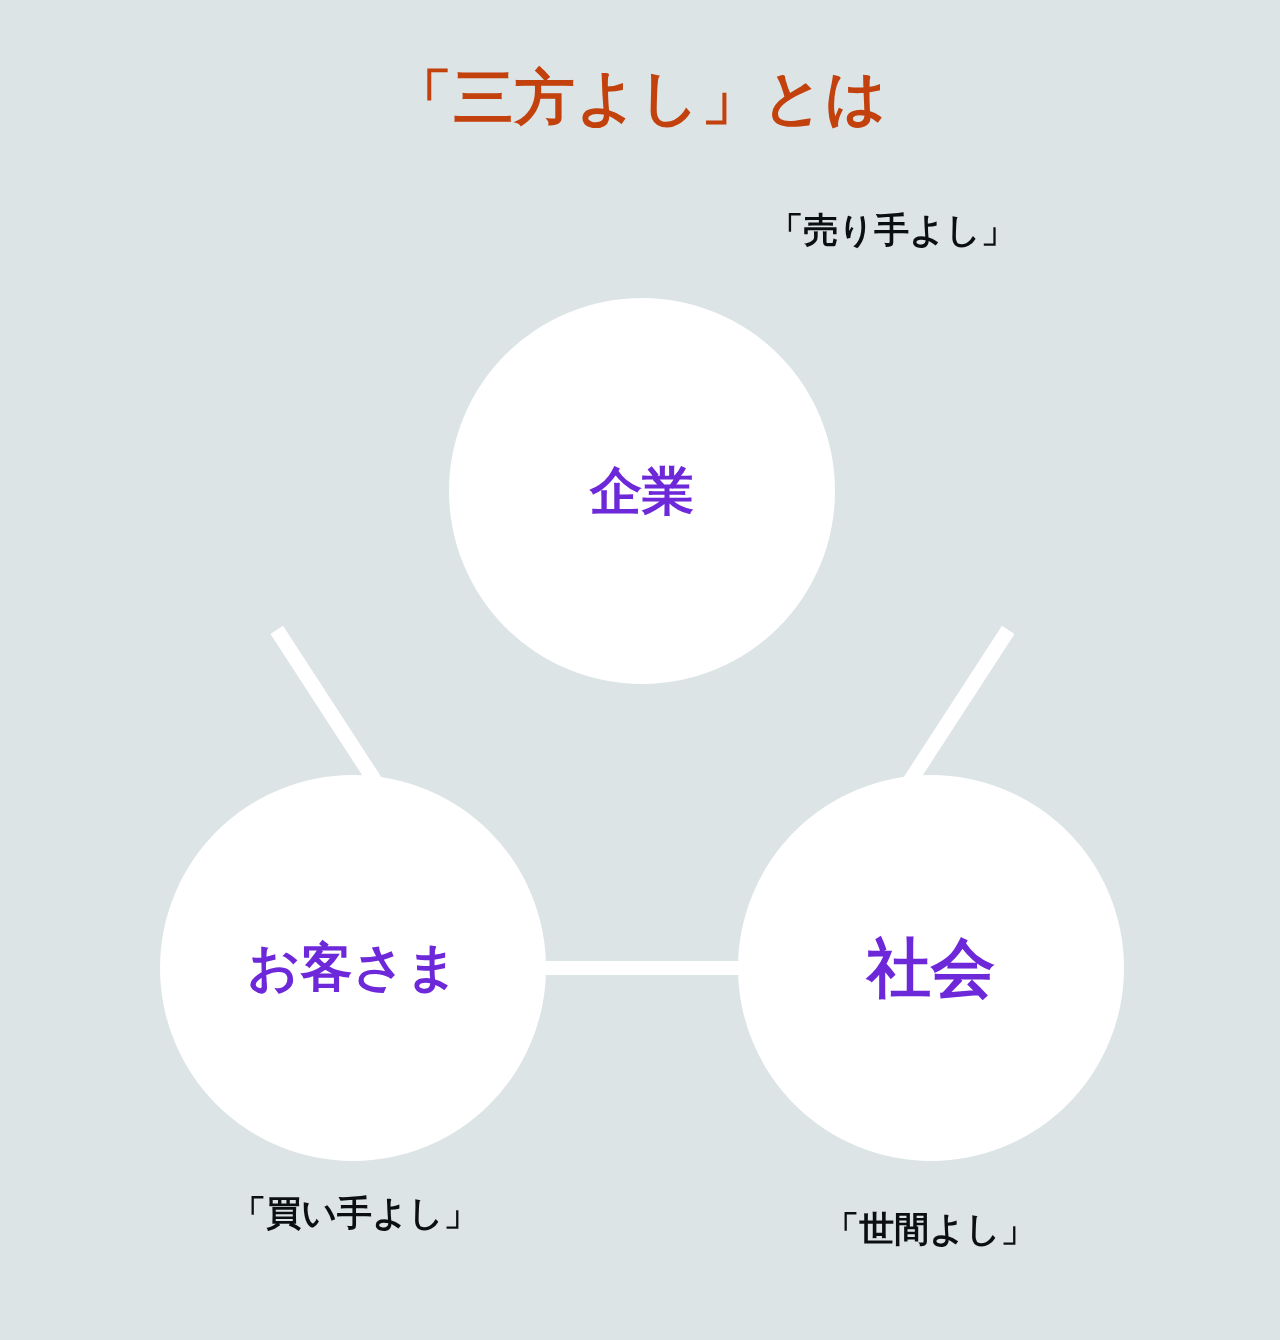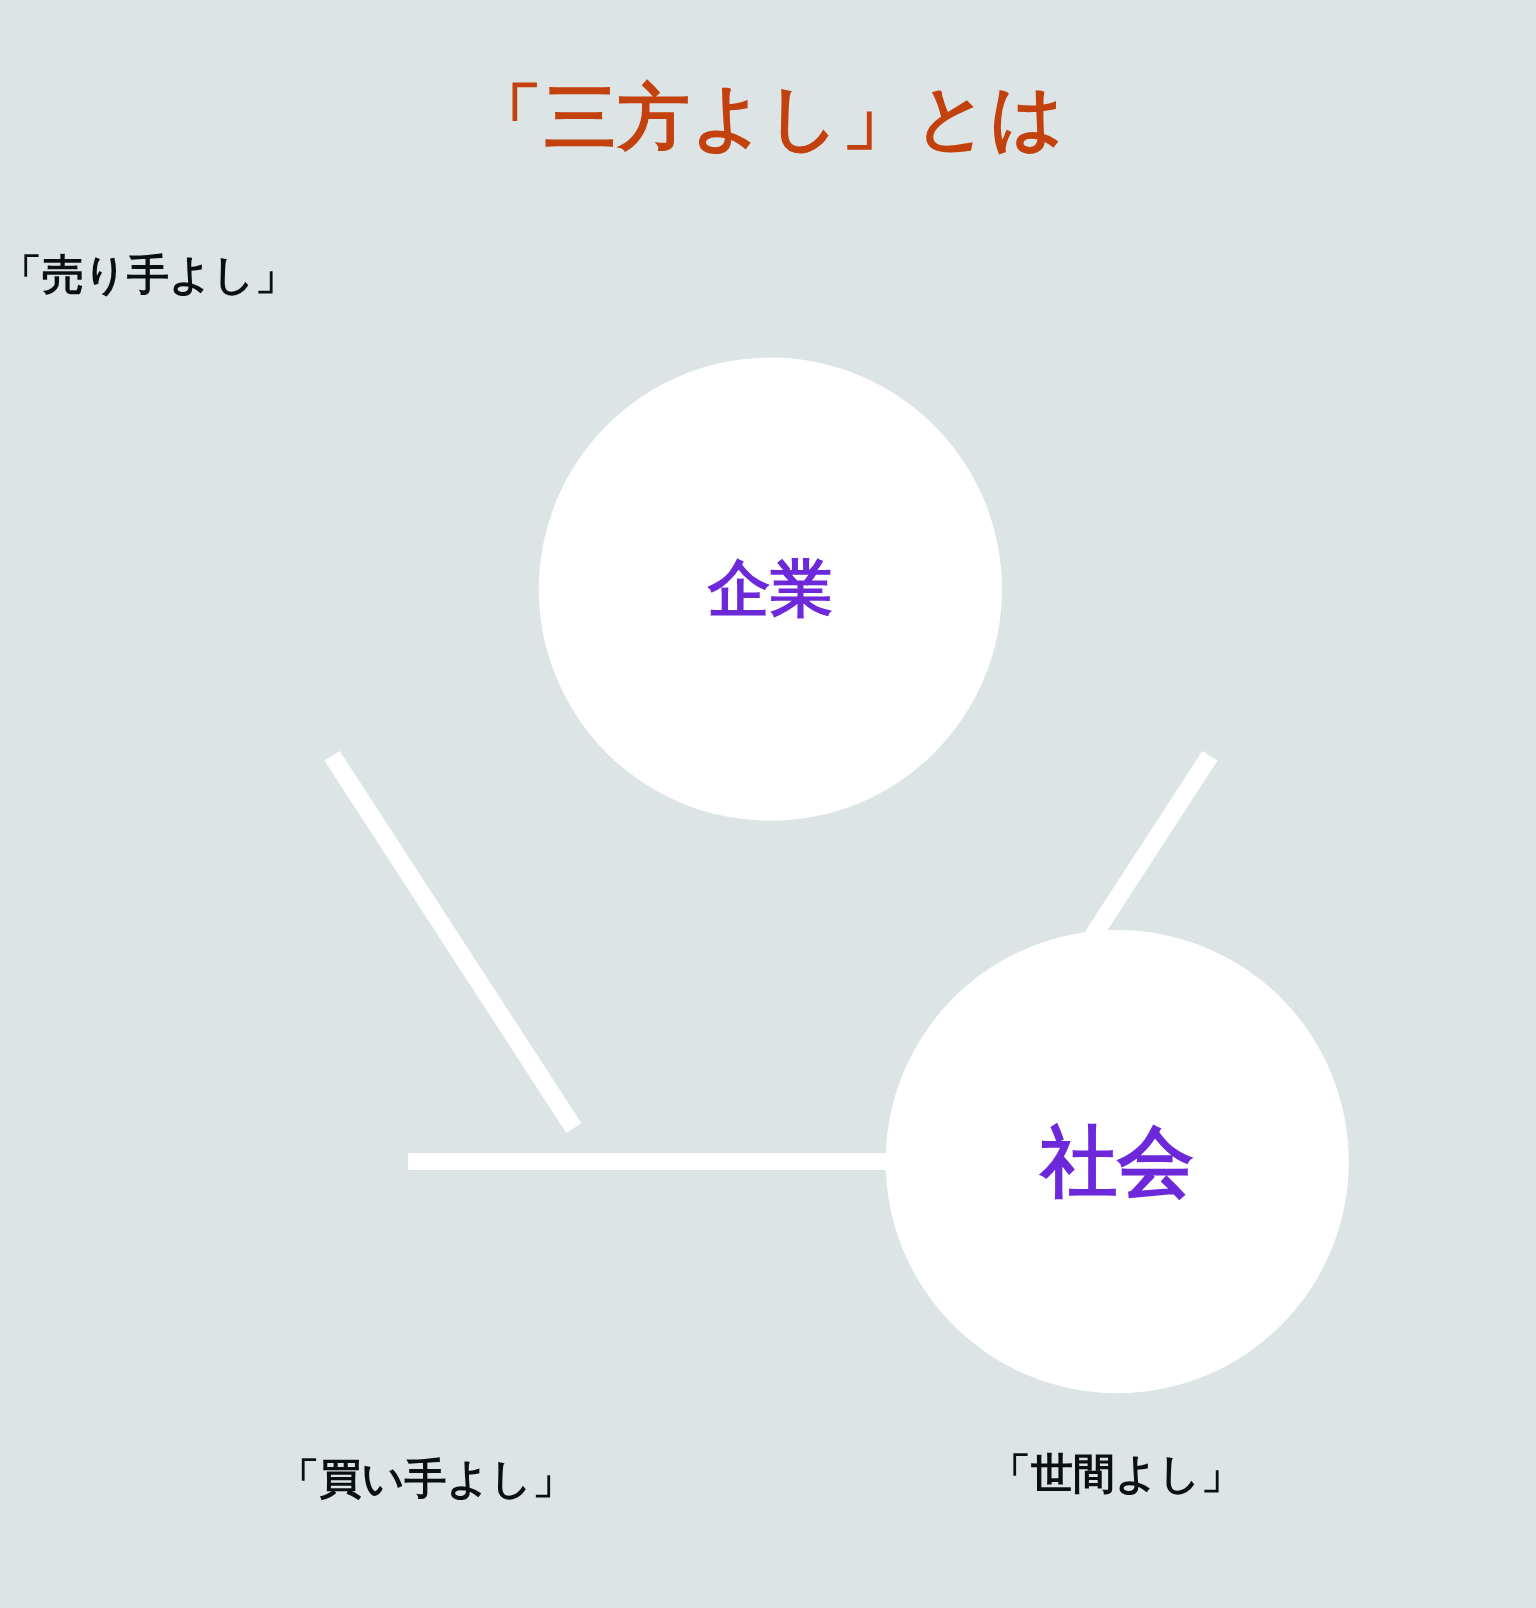--- a/index.html
+++ b/index.html
@@ -42,28 +42,27 @@
     font-size: 35px;
     font-weight: bold;
     color: #0b0f12;
     white-space: nowrap;
     line-height: 1.2;
   }
   .caption-seller {
     left: 0;
     top: 209px;
     width: 1016px;
-    text-align: left;
+    text-align: right;
   }
   .caption-buyer {
     left: 160px;
     top: 1192px;
     width: 390px;
     text-align: center;
-    margin-top: 20px;
   }
   .caption-society {
     left: 735px;
     top: 1192px;
     width: 390px;
     text-align: center;
     margin-top: 16px;
   }
 
   
@@ -144,20 +143,23 @@
   <div class="caption caption-seller">「売り手よし」</div>
 
   <div class="connector connector-left"></div>
   <div class="connector connector-right"></div>
   <div class="connector connector-bottom"></div>
 
   <div class="node-circle node-company">
     <span class="node-line">企業</span>
   </div>
 
+  <div class="node-circle node-customer">
+    <span class="node-line">お客さま</span>
+  </div>
 
   <div class="node-circle node-society">
     <span class="node-line">社会</span>
   </div>
 
   <div class="caption caption-buyer">「買い手よし」</div>
   <div class="caption caption-society">「世間よし」</div>
 
 </div>
 

